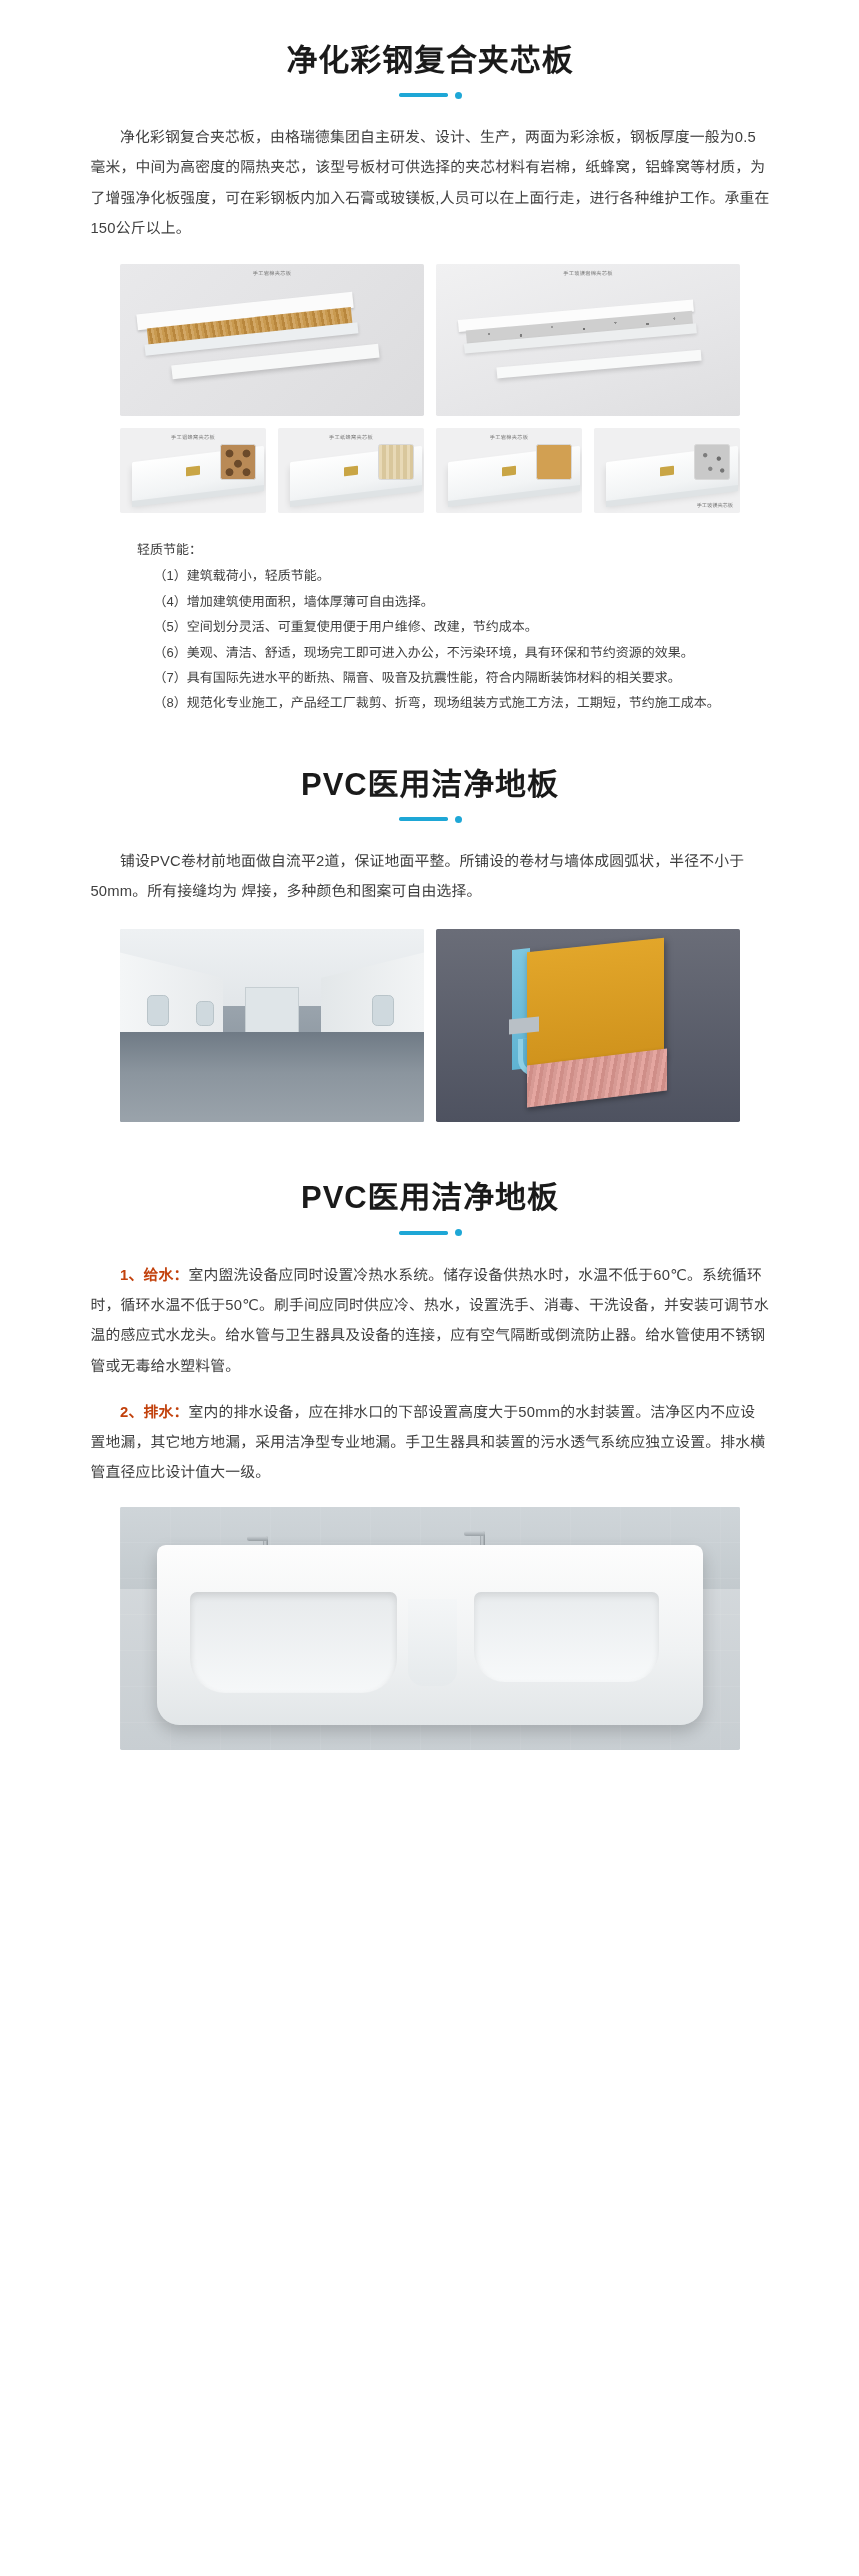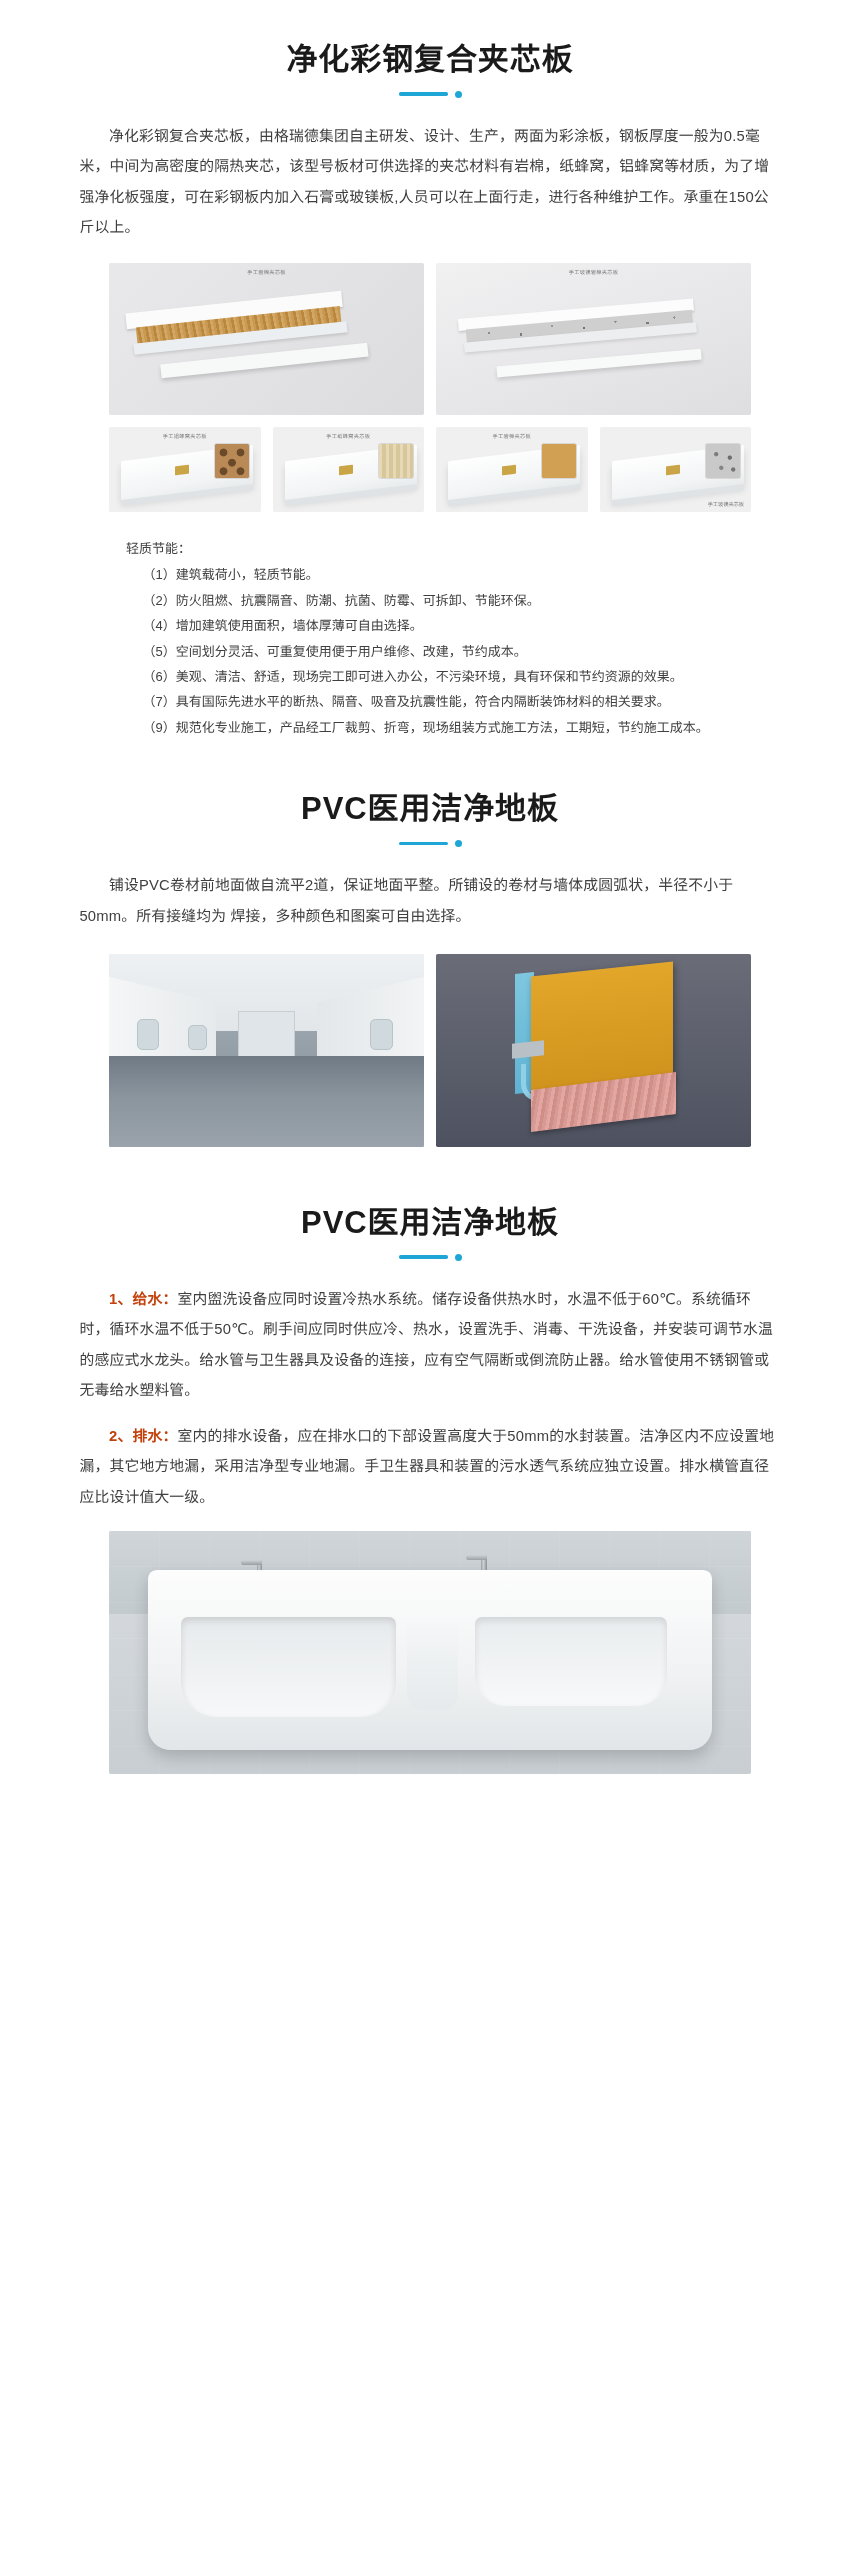--- a/index.html
+++ b/index.html
@@ -8,23 +8,23 @@
     margin: 0; padding: 0;
     background: #ffffff;
   }
   body {
     width: 860px;
     font-family: "Liberation Sans", "DejaVu Sans", sans-serif;
     color: #3c3c3c;
   }
   .page {
     width: 860px;
-    margin: 10px auto;
+    margin: 0 auto;
     background: #fff;
-    padding: 1px;
+    padding: 12px;
     position: relative;
   }
 
   
   .section-head {
     text-align: center;
   }
   .section-title {
     font-size: 31px;
     font-weight: bold;
@@ -505,26 +505,25 @@
         </div>
         <div class="swatch sw-gypsum"></div>
         <div class="cap-br">手工玻镁夹芯板</div>
       </div>
     </div>
 
     <div class="s1-list">
       <div class="list-title">轻质节能：</div>
       <div class="feature-list">
         <div class="li">（1）建筑载荷小，轻质节能。</div>
-        <div class="li">（2）防火阻燃、抗震隔音、防潮、抗菌、防霉、可拆卸、节能环保。</div>
         <div class="li">（4）增加建筑使用面积，墙体厚薄可自由选择。</div>
         <div class="li">（5）空间划分灵活、可重复使用便于用户维修、改建，节约成本。</div>
         <div class="li">（6）美观、清洁、舒适，现场完工即可进入办公，不污染环境，具有环保和节约资源的效果。</div>
         <div class="li">（7）具有国际先进水平的断热、隔音、吸音及抗震性能，符合内隔断装饰材料的相关要求。</div>
-        <div class="li">（9）规范化专业施工，产品经工厂裁剪、折弯，现场组装方式施工方法，工期短，节约施工成本。</div>
+        <div class="li">（8）规范化专业施工，产品经工厂裁剪、折弯，现场组装方式施工方法，工期短，节约施工成本。</div>
       </div>
     </div>
   </div>
 
   <div class="s2">
     <div class="section-head">
       <div class="section-title">PVC医用洁净地板</div>
       <div class="title-deco">
         <span class="bar"></span>
         <span class="dot"></span>

